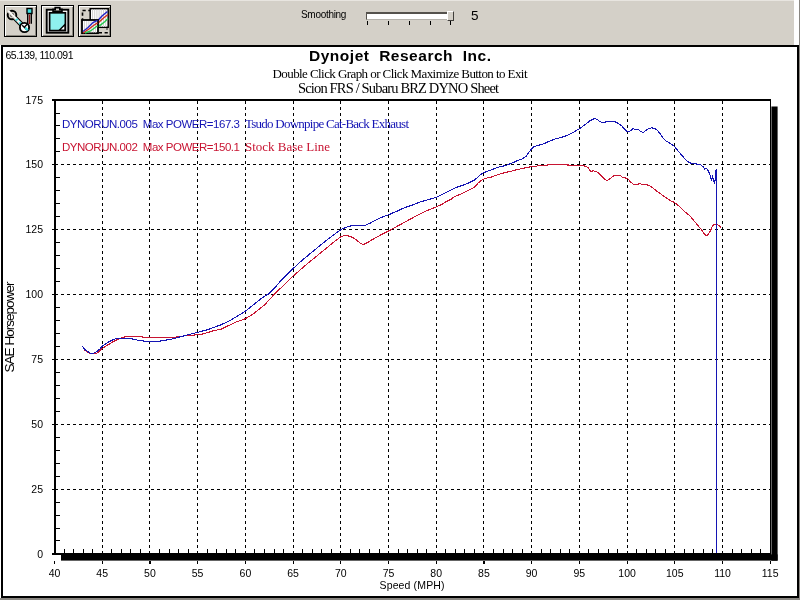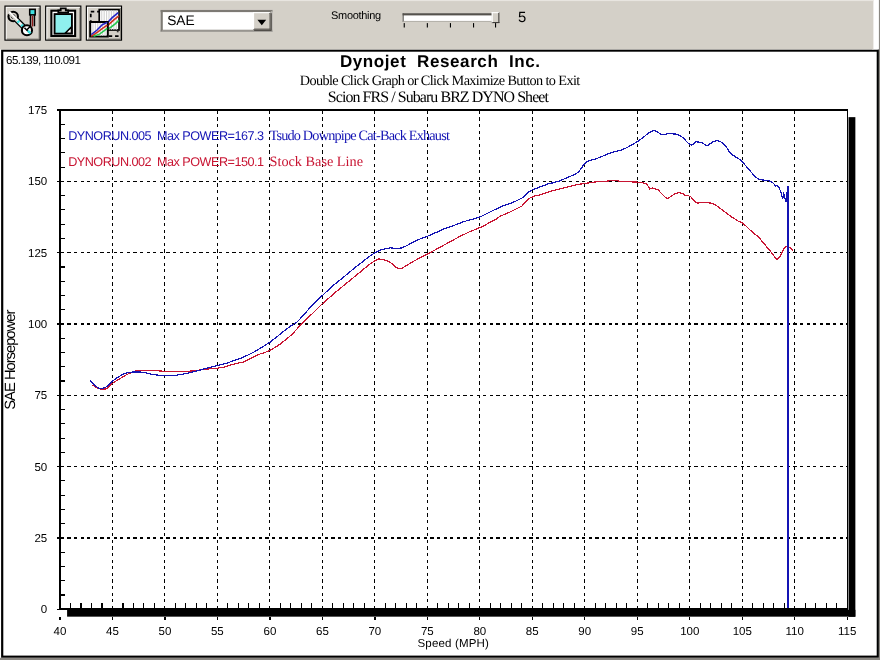--- a/index.html
+++ b/index.html
@@ -63,26 +63,20 @@
 <polyline points="16,21.5 21.5,19 26,15.5 29,12.5" fill="none" stroke="#28c850" stroke-width="1.5"></polyline>
 <rect x="3" y="14" width="16" height="13.2" fill="#fff" stroke="#000" stroke-width="1.8"></rect>
 <g stroke="#d2d2d2" stroke-width="1">
 <path d="M5.5 15 V26.5 M7.7 15 V26.5 M9.9 15 V26.5 M12.1 15 V26.5 M14.3 15 V26.5 M16.5 15 V26.5"></path>
         </g>
 <polyline points="4,25.5 9,21.5 14,16.5 18.5,14.3" fill="none" stroke="#2424c8" stroke-width="1.4"></polyline>
 <polyline points="4,27 10,23 14.5,19.5 18.5,16.8" fill="none" stroke="#d03020" stroke-width="1.4"></polyline>
 <polyline points="6,27 11.5,25 15.5,22 18.5,19.8" fill="none" stroke="#28c850" stroke-width="1.4"></polyline>
 <path d="M19.8 26.8 H28 V22.5" fill="none" stroke="#000" stroke-width="1.6" stroke-dasharray="3.2,2.6"></path>
 </svg></div>
- <div id="combo">
-      <span class="txt">SAE</span>
-      <span class="ab">
-        <span class="ar"></span>
-      </span>
-    </div>
  <span id="smlbl">Smoothing</span>
  <div id="track"></div>
     <div id="thumb"></div>
  <div class="tick" style="left:367px"></div>
  <div class="tick" style="left:388px"></div>
  <div class="tick" style="left:409px"></div>
  <div class="tick" style="left:430px"></div>
  <div class="tick" style="left:450px"></div>
  <span id="sval">5</span>
 </div>

